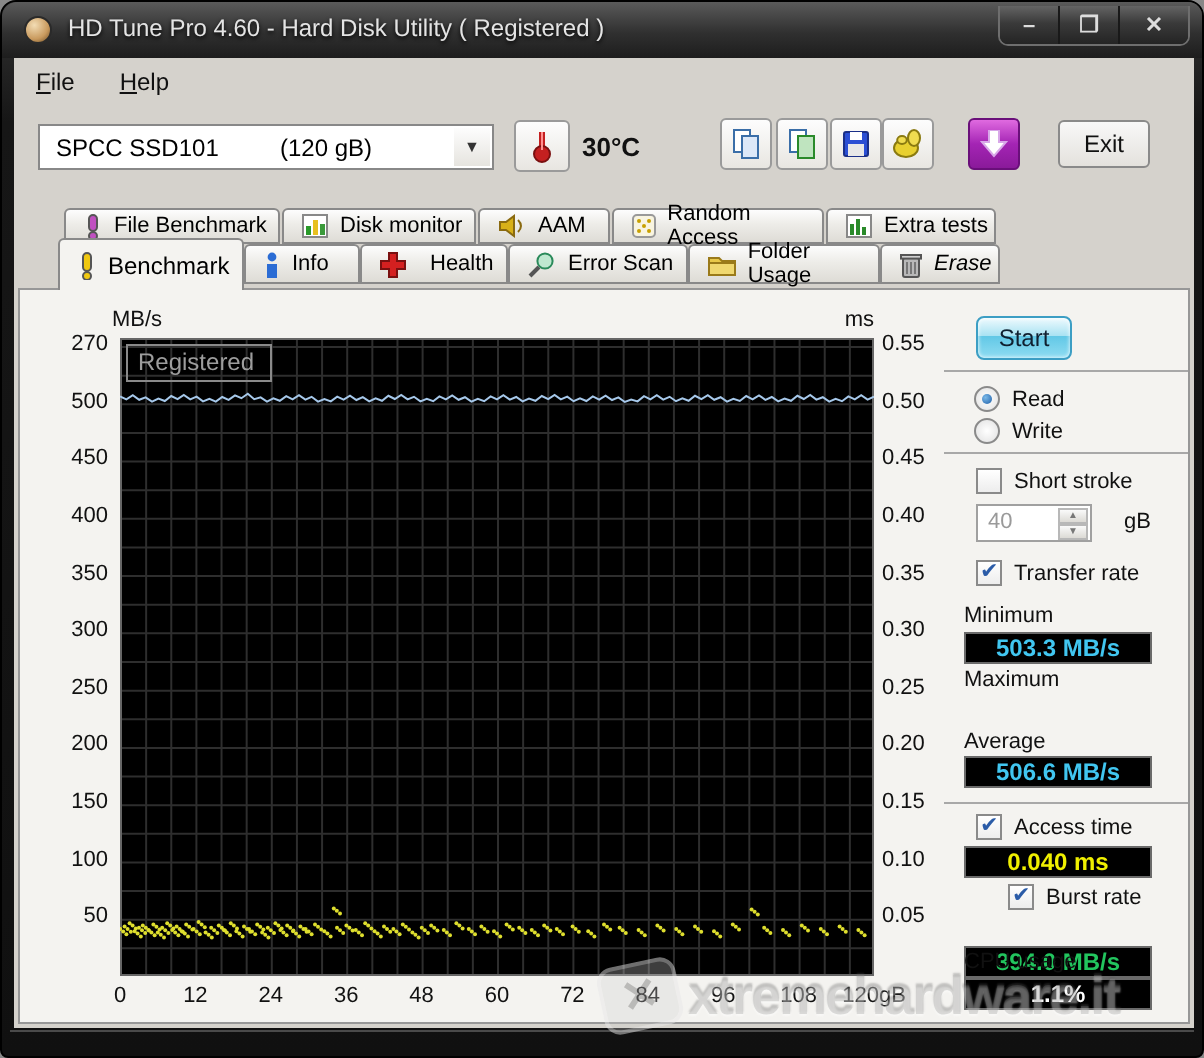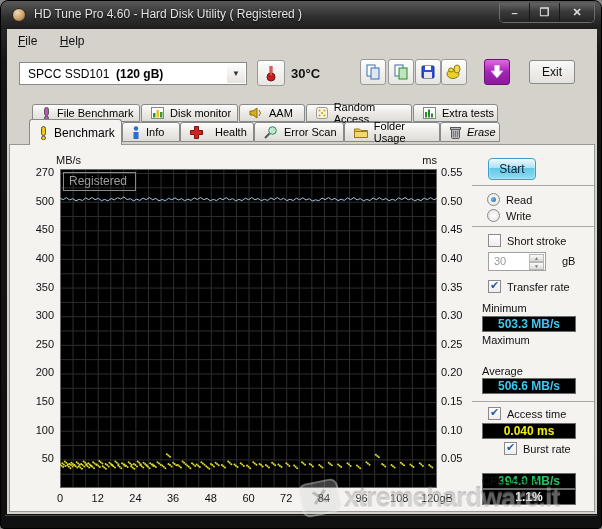--- a/index.html
+++ b/index.html
@@ -21,21 +21,21 @@
   .win-btn:last-child { border-right:none; width:34px; }
   
   .client { position:absolute; left:6px; top:28px; width:590px; height:485px; background:#d5d2cc; }
   .menubar { position:absolute; left:2px; top:2px; width:586px; height:22px; }
   .menu-item { display:inline-block; padding:3px 9px; font-size:12px; color:#111; }
   .menu-item::first-letter { text-decoration:underline; }
   
   .combo { position:absolute; left:12px; top:33px; width:228px; height:23px; background:#fff;
     border:1px solid #888; display:flex; align-items:center; font-size:12px; }
   .combo .drive { margin-left:8px; }
-  .combo .cap { position:absolute; left:96px;font-weight:bold; }
+  .combo .cap { position:absolute; left:120px; }
   .combo .arrow-zone { position:absolute; right:1px; top:1px; bottom:1px; width:18px; display:flex; align-items:center; justify-content:center;
     background:linear-gradient(180deg,#fdfdfd,#e6e4df); color:#333; font-size:8px; }
   .temp-btn { position:absolute; left:250px; top:31px; width:28px; height:26px; background:linear-gradient(180deg,#fdfdfd,#e8e6e1);
     border:1px solid #9a9a9a; border-radius:3px; display:flex; align-items:center; justify-content:center; }
   .temp-val { position:absolute; left:284px; top:37px; font-size:13px; font-weight:bold; color:#111; }
   .tool-btn { position:absolute; top:30px; width:26px; height:26px; background:linear-gradient(180deg,#fdfdfd,#e8e6e1);
     border:1px solid #9a9a9a; border-radius:3px; display:flex; align-items:center; justify-content:center; }
   .exit-btn { position:absolute; left:522px; top:31px; width:46px; height:24px; background:linear-gradient(180deg,#f8f8f8,#e4e2dd);
     border:1px solid #8a8a8a; border-radius:3px; font-size:12px; color:#111; display:flex; align-items:center; justify-content:center; }
   
@@ -582,21 +582,21 @@
         <span class="radio"></span>
         <span>Write</span>
       </div>
       <div class="sep" style="top:81px;"></div>
 
       <div class="check-row" style="left:478px; top:89px;">
         <span class="checkbox"></span>
         <span>Short stroke</span>
       </div>
       <div class="spinner">
-        <span class="val">30</span>
+        <span class="val">40</span>
         <span class="spin-btns">
           <span class="spin-btn">▲</span>
           <span class="spin-btn">▼</span>
         </span>
       </div>
       <div class="unit-label" style="left:552px; top:110px;">gB</div>
 
       <div class="check-row" style="left:478px; top:135px;">
         <span class="checkbox checked"></span>
         <span>Transfer rate</span>

